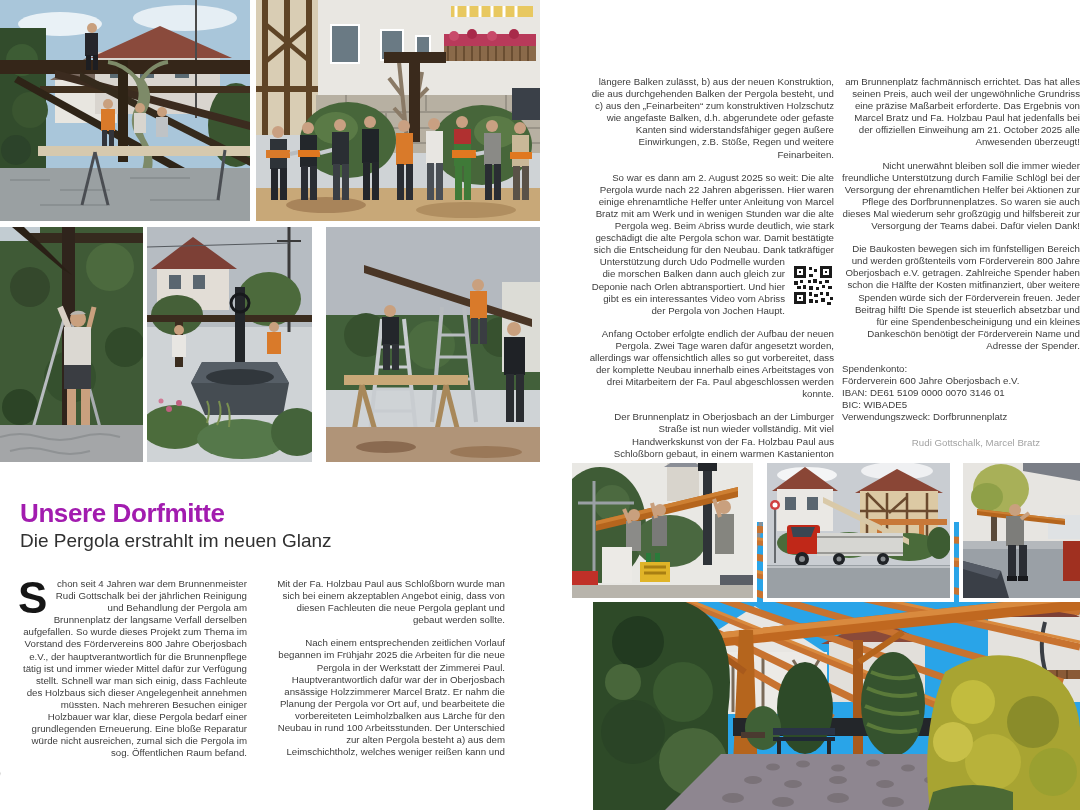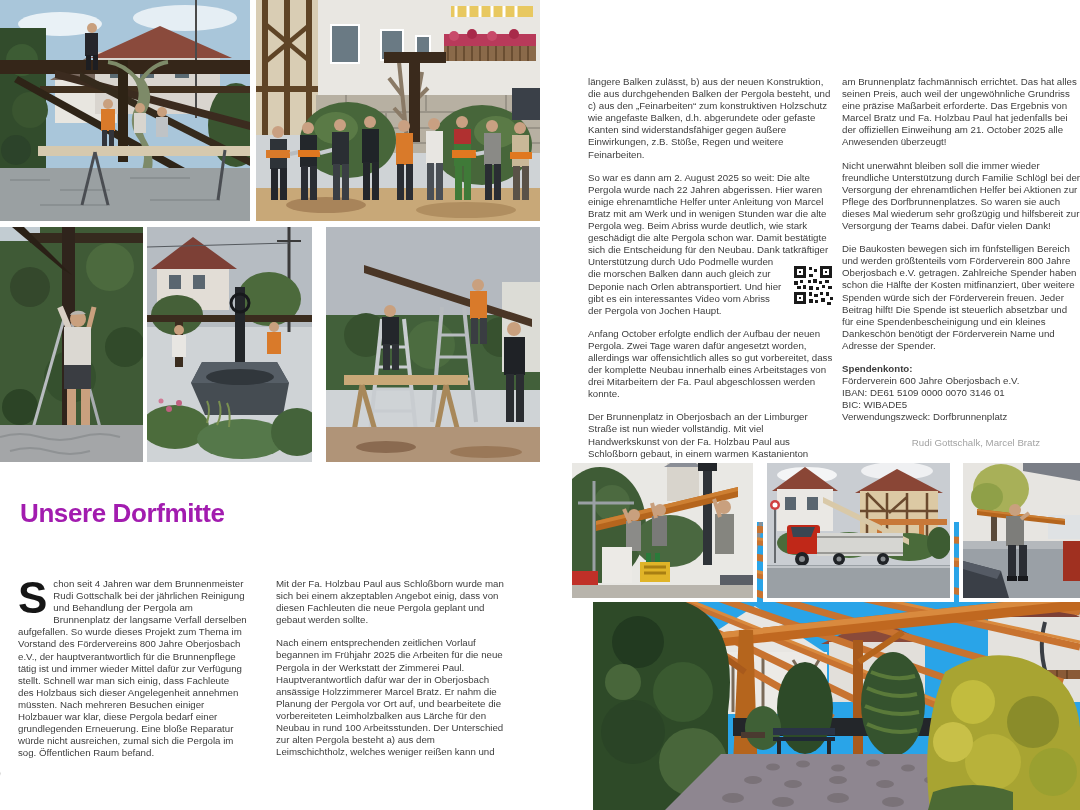--- a/index.html
+++ b/index.html
@@ -3,31 +3,31 @@
 <meta charset="utf-8">
 <style>
   html,body{margin:0;padding:0;}
   body{width:1080px;height:810px;overflow:hidden;background:#fff;}
   .page{position:relative;width:1080px;height:810px;background:#ffffff;overflow:hidden;
         font-family:"Liberation Sans",sans-serif;}
   .ph{position:absolute;overflow:hidden;background:#cfd3d6;}
   .ph svg{display:block;width:100%;height:100%;}
   .ph.bordered{border:4px solid #ffffff;}
   .txtcol{position:absolute;font-size:9.7px;line-height:12.1px;color:#3d3d3d;text-align:left;}
-  .txtcol p{margin:0 0 11px 0;}
+  .txtcol p{margin:0 0 11px 0;text-align:right;}
   .title{position:absolute;left:20px;top:498px;font-size:26px;font-weight:800;
          letter-spacing:-0.4px;color:#a21caf;}
   .subtitle{position:absolute;left:20px;top:530px;font-size:19px;font-weight:400;color:#303030;}
   .dropcap{float:left;font-size:44px;line-height:34px;font-weight:800;color:#161616;
            margin:3px 6px 0 0;}
   .qr-push{float:right;width:1px;height:90px;margin-right:-1px;}
   .qr{float:right;clear:right;width:42px;height:42px;margin:2px 0 4px 7px;}
   .qr svg{display:block;width:100%;height:100%;}
   .donation div{margin:0;}
-  .donation-label{font-weight:bold;}
+  .donation-label{font-weight:normal;}
   .byline{color:#a3a3a3;text-align:right;padding-right:40px;margin-top:14px;}
   .pagenum{position:absolute;left:-6px;top:767px;font-size:12px;color:#4a4a4a;}
 </style>
 </head>
 <body>
 
 <div class="page">
 
   <figure class="ph" style="left:0;top:0;width:250px;height:221px;margin:0;">
     <svg viewBox="0 0 250 221" preserveAspectRatio="none">
@@ -323,20 +323,21 @@
       <div class="donation-label">Spendenkonto:</div>
       <div>Förderverein 600 Jahre Oberjosbach e.V.</div>
       <div>IBAN: DE61 5109 0000 0070 3146 01</div>
       <div>BIC: WIBADE5</div>
       <div>Verwendungszweck: Dorfbrunnenplatz</div>
     </div>
     <div class="byline">Rudi Gottschalk, Marcel Bratz</div>
   </div>
 
   <h1 class="title" style="margin:0;">Unsere Dorfmitte</h1>
+  <h2 class="subtitle" style="margin:0;">Die Pergola erstrahlt im neuen Glanz</h2>
 
   <div class="txtcol" style="left:18px;top:578px;width:229px;">
     <p>
       <span class="dropcap">S</span>
       <span>chon seit 4 Jahren war dem Brunnenmeister Rudi Gottschalk bei der jährlichen Reinigung und Behandlung der Pergola am Brunnenplatz der langsame Verfall derselben aufgefallen. So wurde dieses Projekt zum Thema im Vorstand des Fördervereins 800 Jahre Oberjosbach e.V., der hauptverantwortlich für die Brunnenpflege tätig ist und immer wieder Mittel dafür zur Verfügung stellt. Schnell war man sich einig, dass Fachleute des Holzbaus sich dieser Angelegenheit annehmen müssten. Nach mehreren Besuchen einiger Holzbauer war klar, diese Pergola bedarf einer grundlegenden Erneuerung. Eine bloße Reparatur würde nicht ausreichen, zumal sich die Pergola im sog. Öffentlichen Raum befand.</span>
     </p>
   </div>
 
   <div class="txtcol" style="left:276px;top:578px;width:229px;">
     <p>Mit der Fa. Holzbau Paul aus Schloßborn wurde man sich bei einem akzeptablen Angebot einig, dass von diesen Fachleuten die neue Pergola geplant und gebaut werden sollte.</p>

